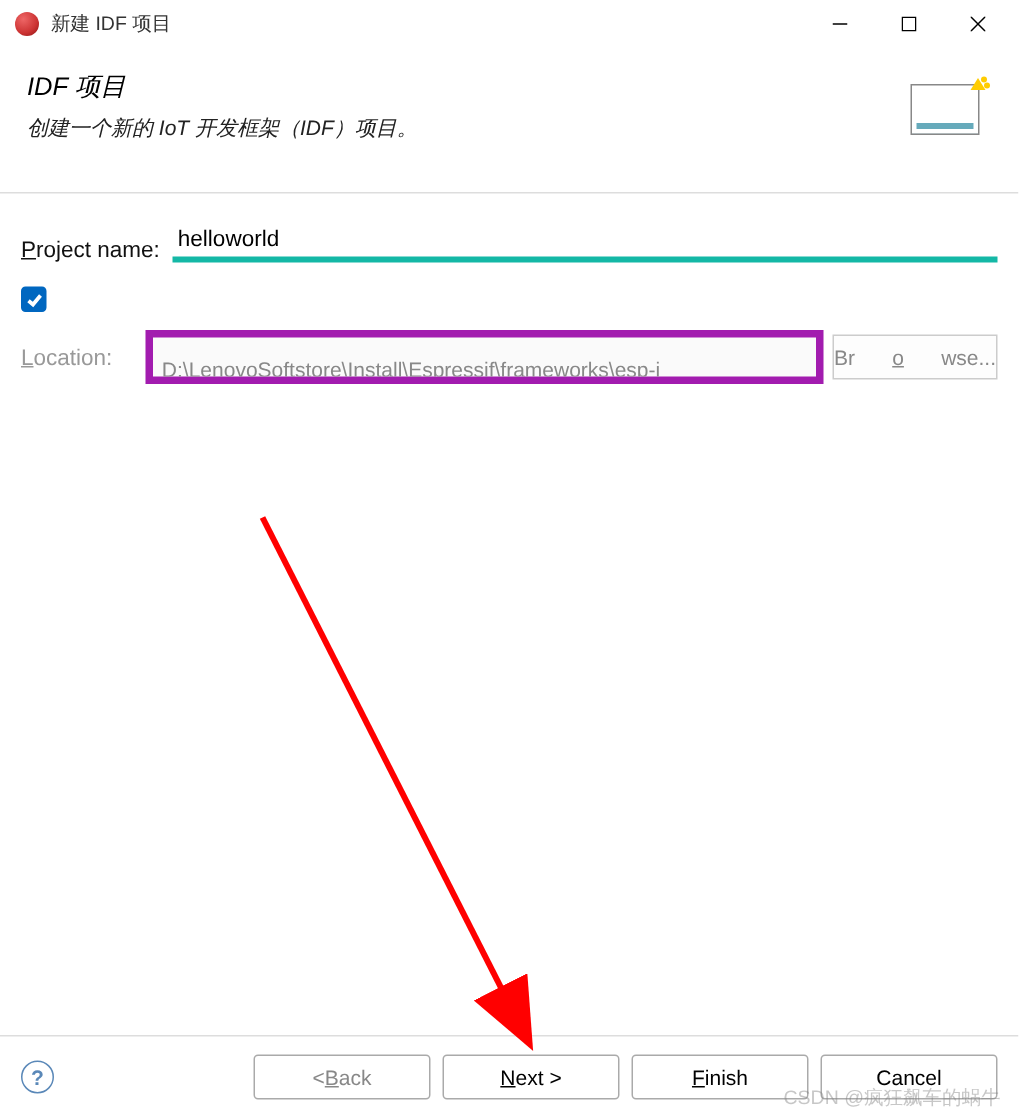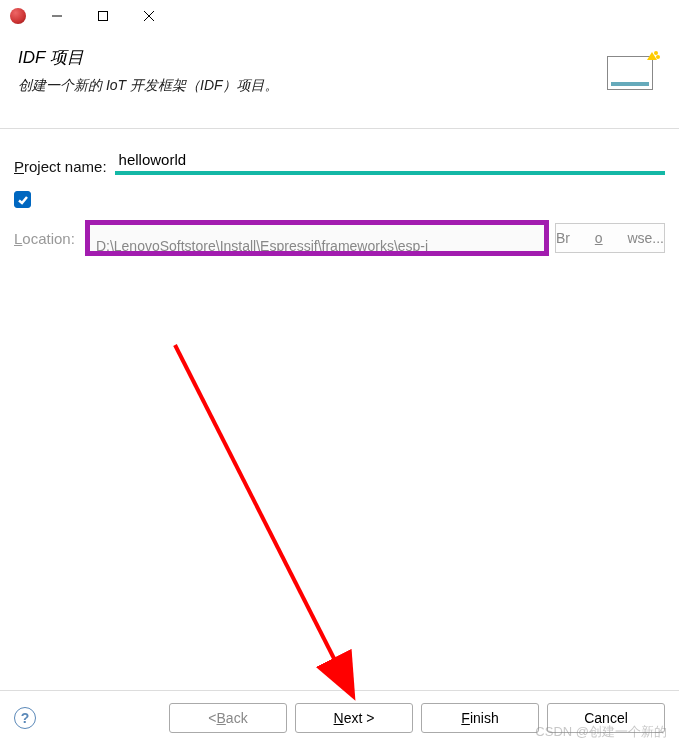--- a/index.html
+++ b/index.html
@@ -119,21 +119,21 @@
     .checkbox svg { width: 12px; height: 12px; stroke: #fff; stroke-width: 2.5; fill: none; }
     .checkbox-label { font-size: 15px; color: #000; }
     .location-row {
       display: flex;
       align-items: center;
       gap: 6px;
     }
     .loc-label {
       color: #999;
       font-size: 15px;
-      margin-right: 4px;
+      margin-right: 16px;
     }
     .loc-input {
       flex: 1;
       border: 5px solid #a21caf;
       background: #fafafa;
       padding: 13px 6px;
       font-size: 14px;
       color: #888;
       height: 30px;
       overflow: hidden;
@@ -193,20 +193,21 @@
       color: rgba(130,130,130,0.45);
       font-size: 13px;
       pointer-events: none;
     }
   </style>
 </head>
 <body>
 
 <div class="titlebar">
   <div class="app-icon"></div>
+  <div class="title">新建 IDF 项目</div>
   <div class="win-controls">
     <div class="win-btn">
       <svg viewBox="0 0 10 10">
           <line x1="0" y1="5" x2="10" y2="5" stroke="#000" stroke-width="1"></line>
         </svg>
     </div>
     <div class="win-btn">
       <svg viewBox="0 0 10 10">
           <rect x="0.5" y="0.5" width="9" height="9" fill="none" stroke="#000" stroke-width="1"></rect>
         </svg>
@@ -276,13 +277,13 @@
 
 <svg class="arrow-overlay" viewBox="0 0 260 390">
   <defs>
     <marker id="ahead" markerWidth="12" markerHeight="12" refX="9" refY="5" orient="auto">
       <polygon points="0,0 12,5 0,10" fill="#ff0000"></polygon>
     </marker>
   </defs>
   <line x1="15" y1="15" x2="190" y2="360" stroke="#ff0000" stroke-width="4" marker-end="url(#ahead)"></line>
 </svg>
 
-<div class="watermark">CSDN @创建一个新的</div>
+<div class="watermark">CSDN @疯狂飙车的蜗牛</div>
 
 </body></html>

